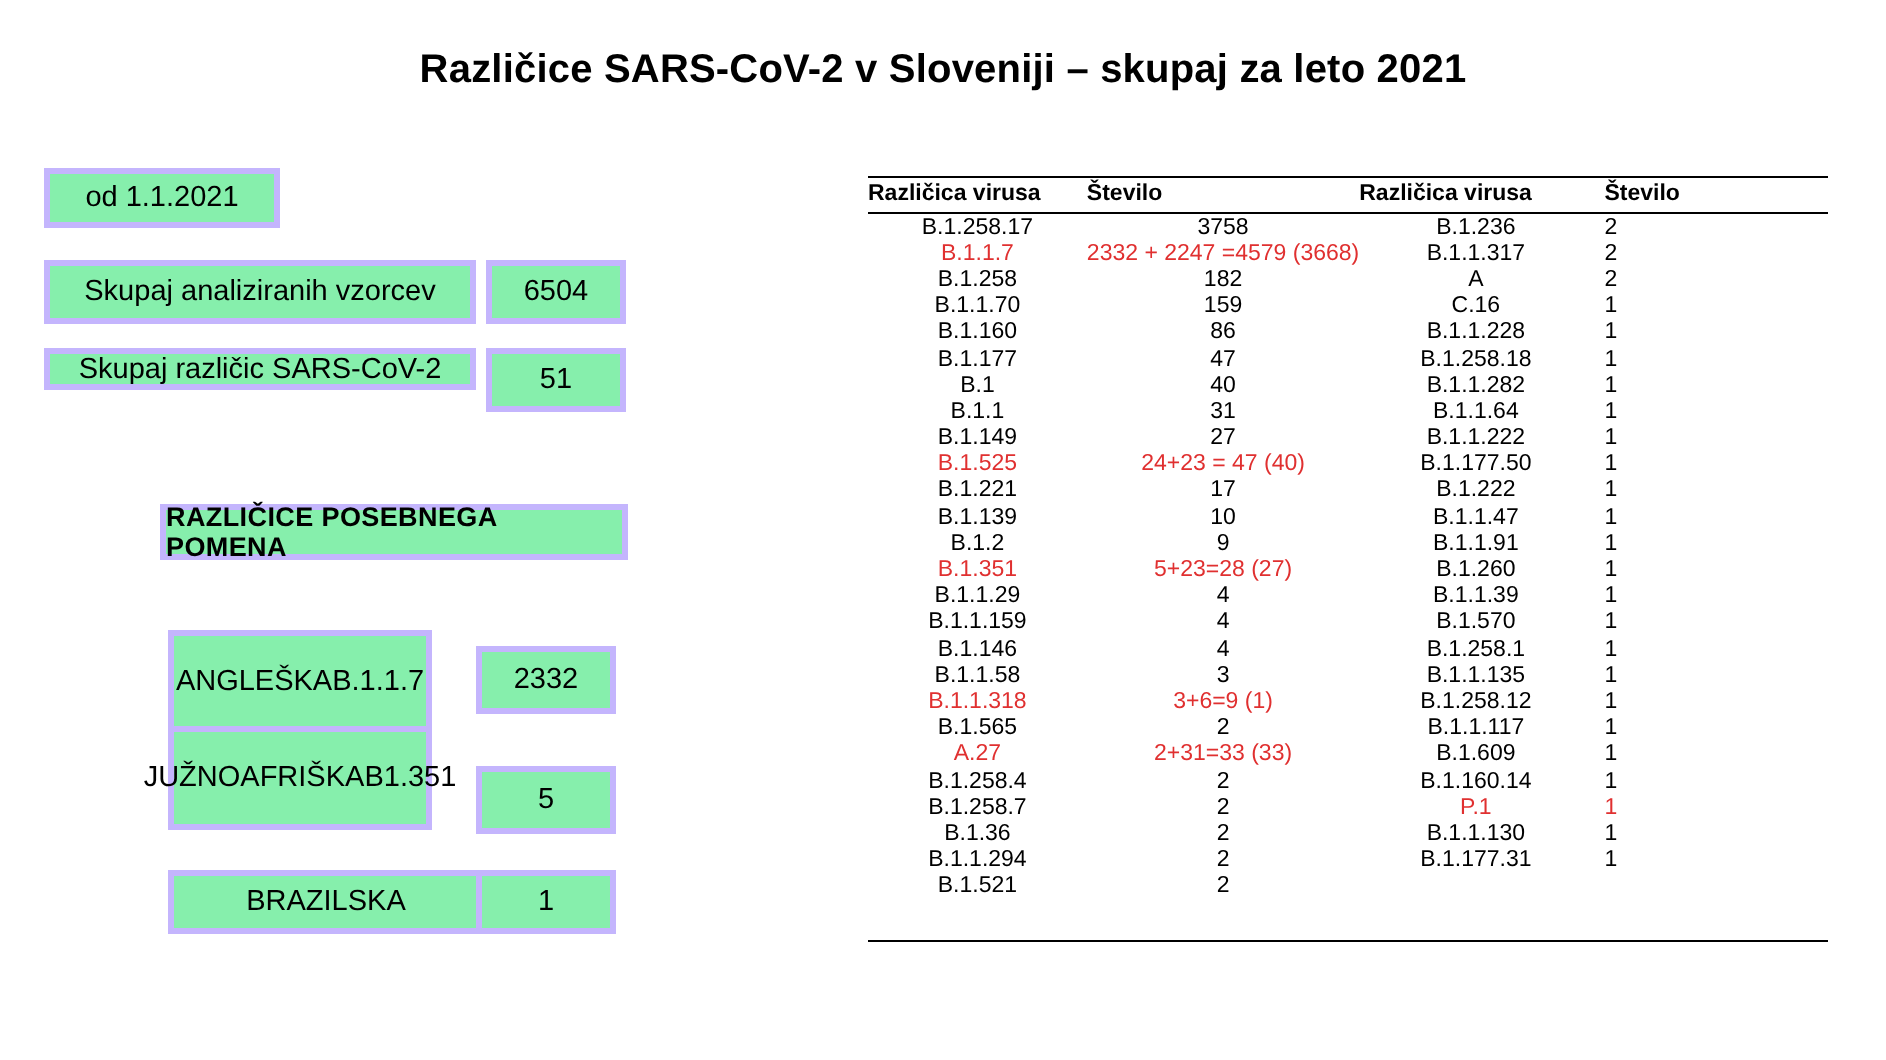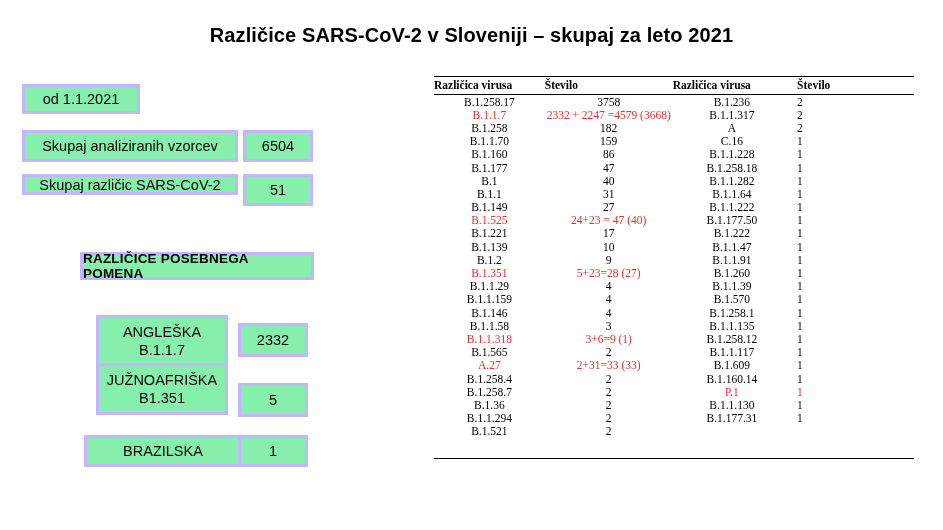--- a/index.html
+++ b/index.html
@@ -29,23 +29,22 @@
     position: absolute;
     border: 3px solid #c4b5fd;
     box-sizing: border-box;
     display: flex;
     align-items: center;
     justify-content: center;
     background: #86efac;
     font-size: 14.5px;
   }
   .multiline {
-    flex-direction: column;
+    flex-direction: row;
     line-height: 1.25;
-    margin-left: 12px;
   }
   
   #date-box {
     top: 84px; left: 22px; width: 118px; height: 30px;
     font-size: 14.5px;
   }
   #label-samples {
     top: 130px; left: 22px; width: 216px; height: 32px;
     font-size: 14.5px;
   }
@@ -86,24 +85,23 @@
     font-size: 14.5px;
   }
   #value-bra {
     top: 435px; left: 238px; width: 70px; height: 32px;
     font-size: 14.5px;
   }
 
   
   #table-wrap {
     position: absolute;
-    top: 76px;
+    top: 88px;
     left: 434px;
     width: 480px;
-    font-family: Liberation Serif, serif;
   }
   table.data {
     border-collapse: collapse;
     width: 480px;
     font-size: 11.5px;
   }
   table.data thead th {
     font-weight: bold;
     font-size: 11.5px;
     text-align: left;

